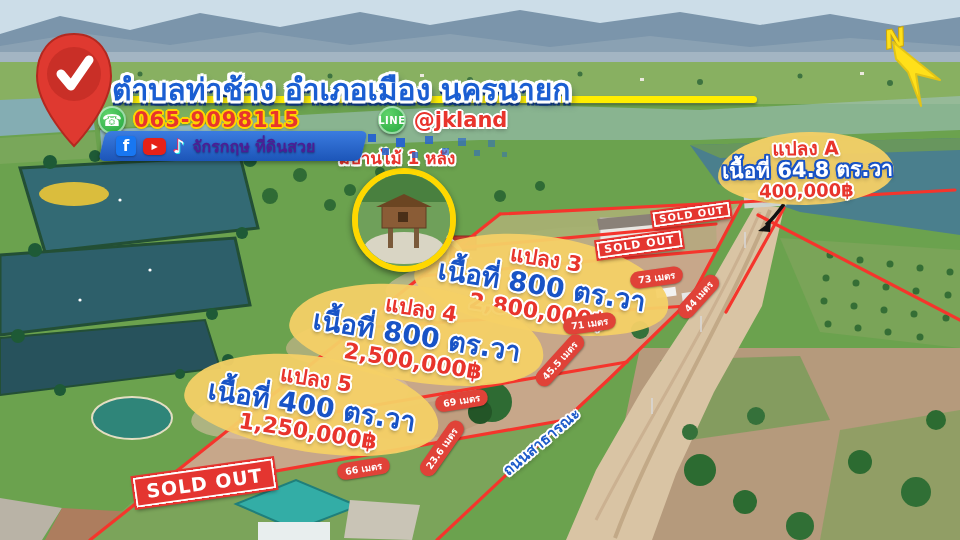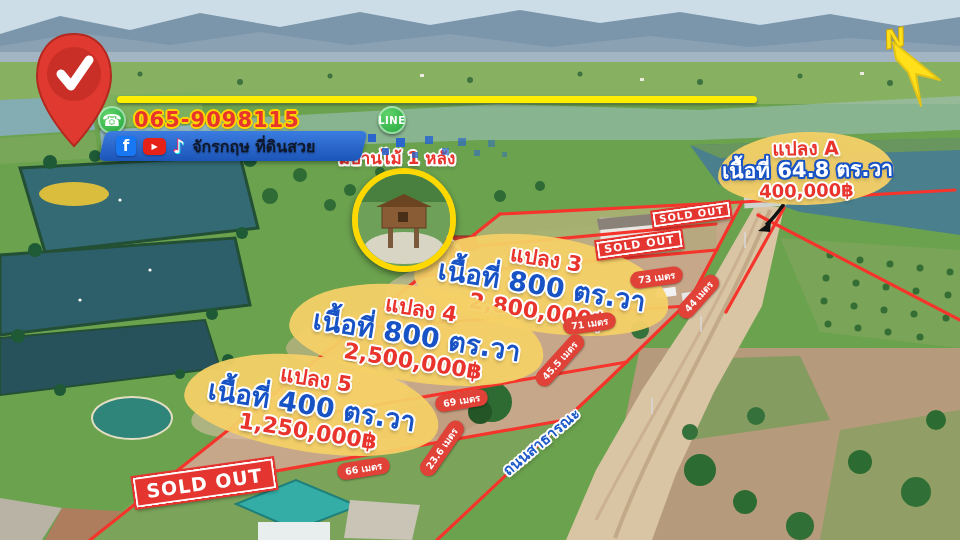--- a/index.html
+++ b/index.html
@@ -32,21 +32,21 @@
   .linebadge{font-size:10px;font-weight:bold;letter-spacing:.5px;}
   .socialbar{left:102px;top:131px;width:262px;height:30px;z-index:6;}
   .socialbg{position:absolute;inset:0;background:linear-gradient(#3b7ce0,#1c55b8);
     transform:skewX(-14deg);border-radius:6px;box-shadow:0 2px 4px rgba(0,0,0,.35);}
   .socialrow{position:absolute;inset:0;display:flex;align-items:center;gap:7px;padding-left:14px;}
   .fbicon{width:20px;height:20px;background:#1877f2;border-radius:4px;color:#fff;font-weight:bold;
     font-size:15px;display:flex;align-items:center;justify-content:center;box-shadow:0 1px 2px rgba(0,0,0,.3);}
   .yticon{width:23px;height:17px;background:#e62117;border-radius:5px;color:#fff;font-size:8px;
     display:flex;align-items:center;justify-content:center;box-shadow:0 1px 2px rgba(0,0,0,.3);}
   .ttikon{color:#fff;font-size:19px;font-weight:bold;text-shadow:1px 1px 0 #29f4ee,-1px -1px 0 #fe2c55;}
-  .channel{color:#0f172a;font-size:16px;font-weight:bold;white-space:nowrap;text-shadow:0 1px 2px rgba(0,0,0,.4);}
+  .channel{color:#4c1d95;font-size:16px;font-weight:bold;white-space:nowrap;text-shadow:0 1px 2px rgba(0,0,0,.4);}
   .px{position:absolute;background:#2a66cc;z-index:6;}
   
   .pgroup{position:absolute;text-align:center;z-index:3;line-height:1.08;}
   .blob{position:absolute;background:rgba(244,208,102,.95);z-index:-1;
     border-radius:52% 48% 50% 50% / 60% 55% 45% 40%;}
   .pname{font-size:21px;font-weight:bold;color:#e8342c;}
   .parea{font-size:27px;font-weight:bold;color:#1853c6;white-space:nowrap;}
   .pprice{font-size:22px;font-weight:bold;color:#e8342c;}
   .pname-a{font-size:19px;font-weight:bold;color:#e8342c;}
   .parea-a{font-size:21px;font-weight:bold;color:#fff;white-space:nowrap;}
@@ -244,29 +244,31 @@
     </g>
   </svg>
 
   <svg class="abs" style="left:28px;top:28px;z-index:7;" width="92" height="182" viewBox="0 0 92 182">
     <ellipse cx="46" cy="166" rx="35" ry="12" fill="#e4c23a" opacity=".95"></ellipse>
     <path d="M46,6 C21,6 9,26 9,48 C9,80 46,118 46,118 C46,118 83,80 83,48 C83,26 71,6 46,6 Z" fill="#df3930" stroke="#b3281f" stroke-width="2"></path>
     <circle cx="46" cy="46" r="27" fill="#c92f27"></circle>
     <path d="M33,46 L43,58 L61,32" stroke="#fff" stroke-width="9" stroke-linecap="round" stroke-linejoin="round" fill="none"></path>
   </svg>
 
+  <div class="abs title">ตำบลท่าช้าง  อำเภอเมือง นครนายก</div>
   <div class="abs underline"></div>
 
   <div class="abs contact">
     <div class="cicon">☎</div>
     <div class="cnum oy">065-9098115</div>
     <div style="width:62px"></div>
     <div class="cicon">
       <span class="linebadge">LINE</span>
     </div>
+    <div class="cline ow">@jkland</div>
   </div>
 
   <div class="abs socialbar">
     <div class="socialbg"></div>
     <div class="socialrow">
       <div class="fbicon">f</div>
       <div class="yticon">▶</div>
       <div class="ttikon">♪</div>
       <div class="channel">จักรกฤษ ที่ดินสวย</div>
     </div>

